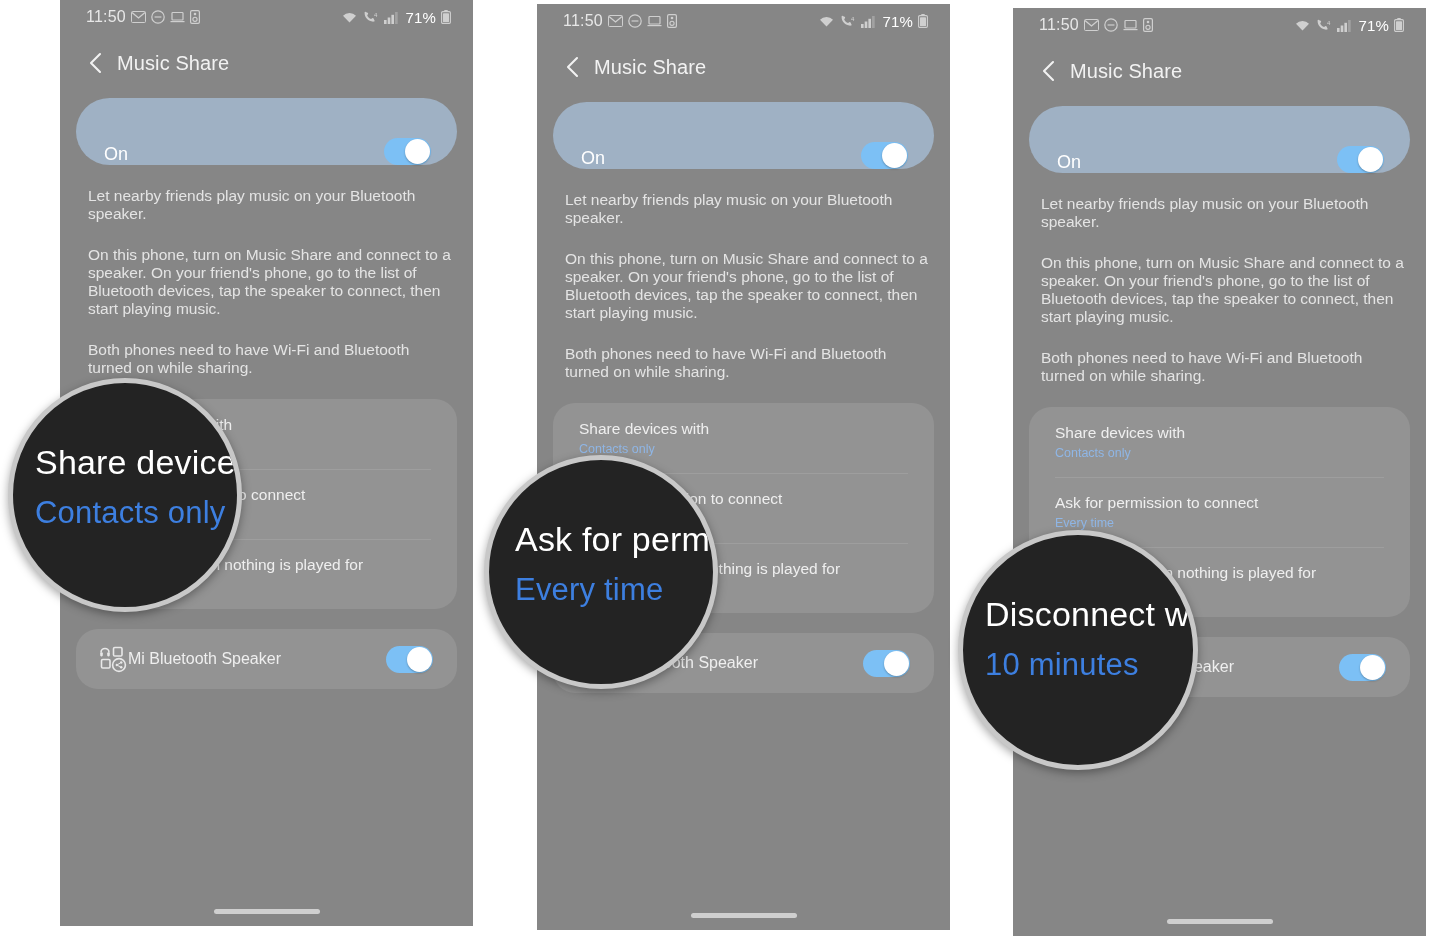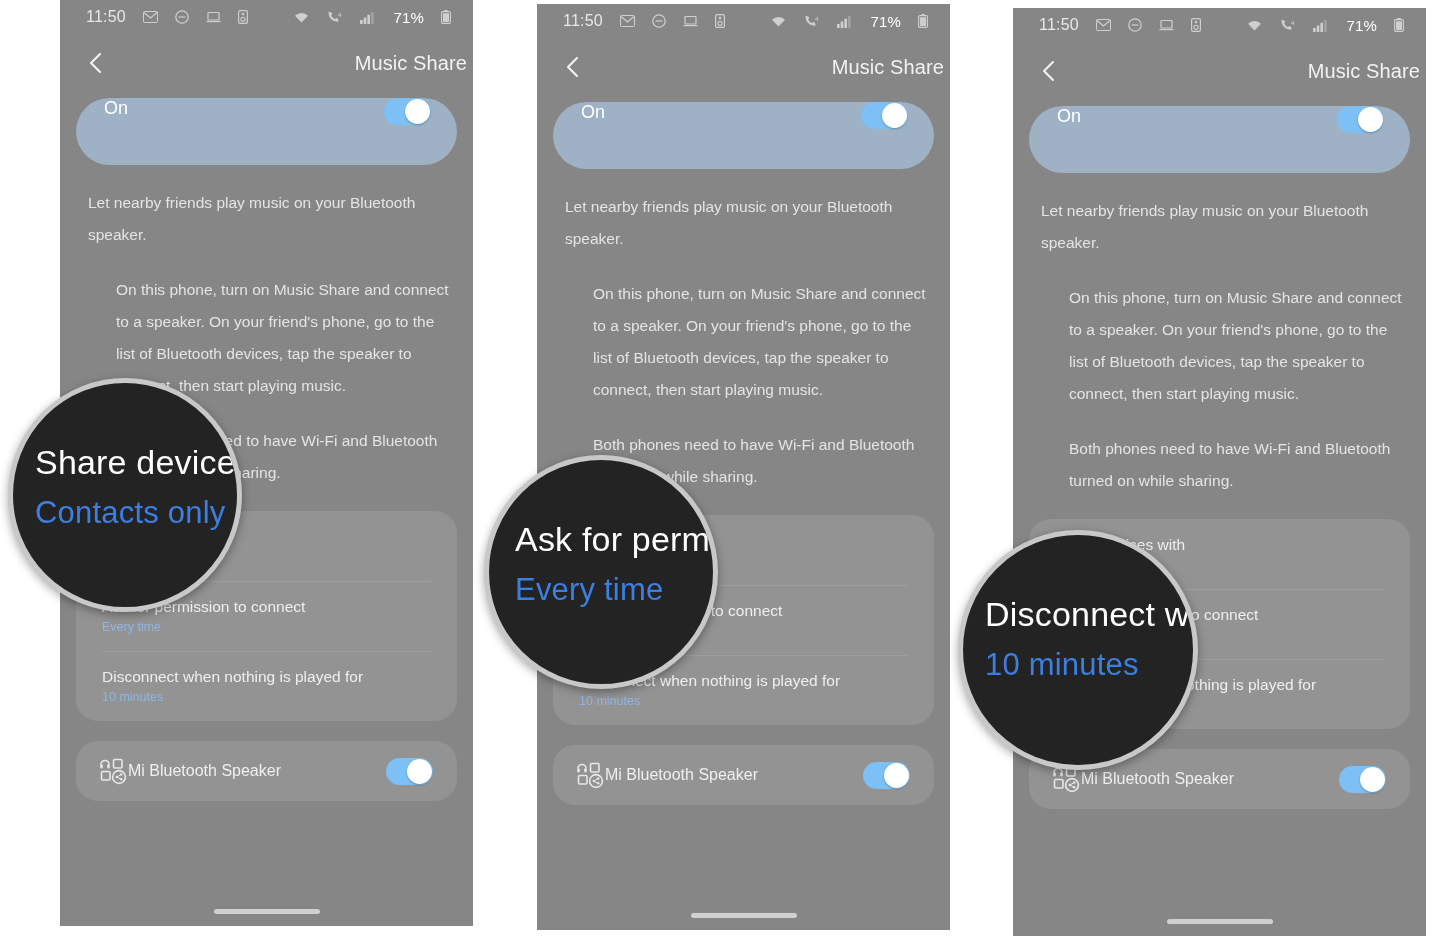--- a/index.html
+++ b/index.html
@@ -31,21 +31,21 @@
   .statusbar {
     display: flex;
     align-items: center;
     justify-content: space-between;
     height: 34px;
     padding: 0 22px 0 26px;
   }
   .sb-left, .sb-right {
     display: flex;
     align-items: center;
-    gap: 17px;
+    gap: 5px;
     text-align: center;
   }
   .sb-clock {
     color: #e7e7e7;
     font-size: 16px;
     letter-spacing: 0.2px;
   }
   .sb-pct {
     color: #ffffff;
     font-size: 15px;
@@ -54,40 +54,39 @@
   }
   .sbicon { display: inline-block; opacity: .82; }
   .sbicon svg { display: block; }
 
   
   .appbar {
     display: flex;
     align-items: center;
     height: 58px;
     padding: 0 6px 0 26px;
-    gap: 28px;
-    justify-content: space-between;
+    gap: 11px;
   }
   .back-chevron { width: 20px; height: 22px; flex: 0 0 auto; }
   .back-chevron svg { display: block; }
   .appbar-title {
     color: #f2f2f2;
     font-size: 20px;
     font-weight: 400;
     letter-spacing: 0.1px;
   }
 
   
   .master-card {
     margin: 6px 16px 0 16px;
     height: 67px;
     background: #9fb1c4;
     border-radius: 34px;
     display: flex;
-    align-items: flex-start;
+    align-items: flex-end;
     justify-content: space-between;
     padding: 0 26px 0 28px;
   }
   .master-label {
     color: #ffffff;
     font-size: 18px;
   }
 
   
   .switch {
@@ -104,23 +103,23 @@
     border-radius: 50%;
     background: #ffffff;
     box-shadow: 0 1px 2px rgba(0,0,0,.28);
   }
 
   
   .desc {
     padding: 22px 22px 0 28px;
     color: #e4e4e4;
     font-size: 15.5px;
-    line-height: 32px;
-  }
-  .desc p + p { margin-top: 23px; margin-left: 28px; }
+    line-height: 18px;
+  }
+  .desc p + p { margin-top: 23px; }
 
   
   .group-card {
     margin: 22px 16px 0 16px;
     background: #939393;
     border-radius: 22px;
     overflow: hidden;
   }
   .srow {
     padding: 16px 24px 15px 26px;

